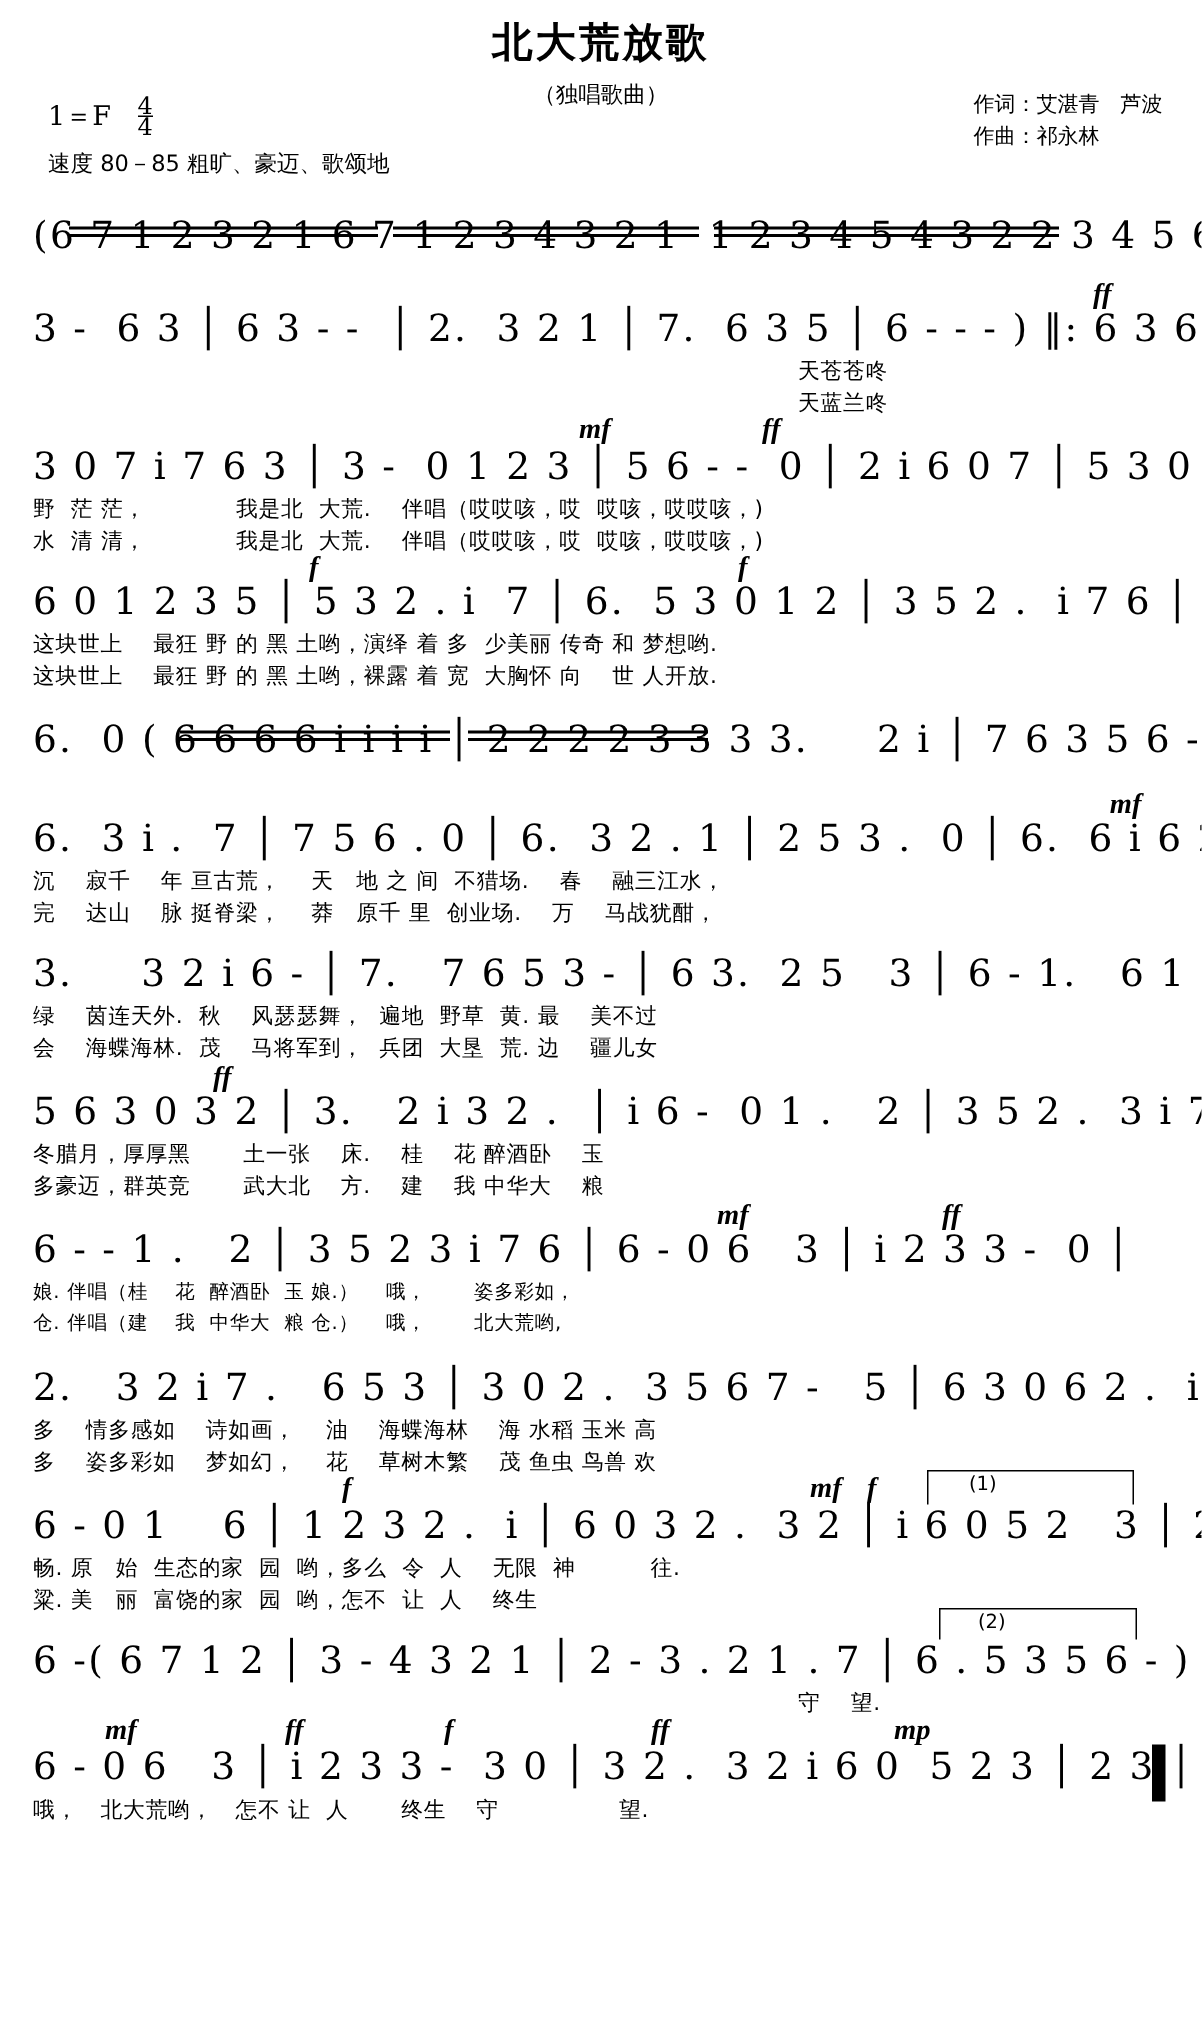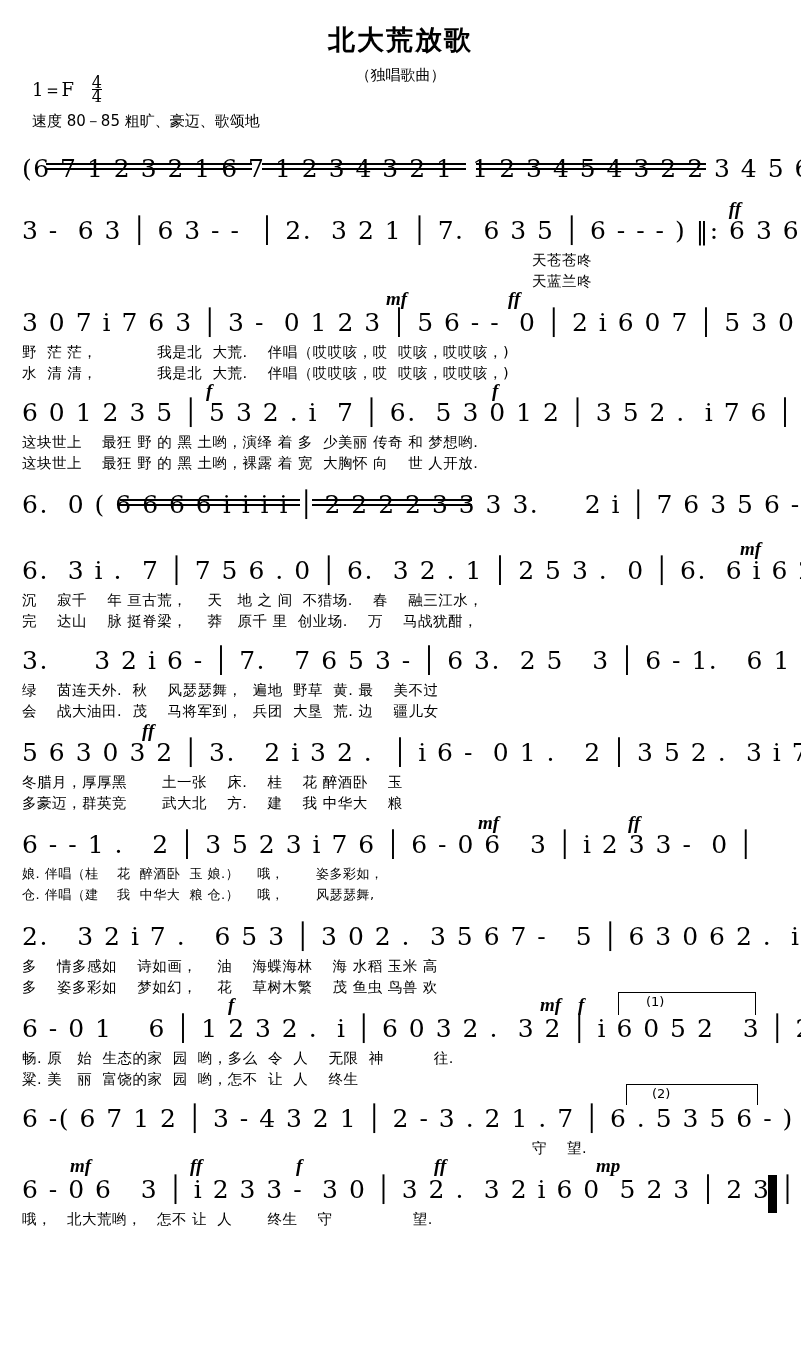--- a/index.html
+++ b/index.html
@@ -13,21 +13,21 @@
   }
   .sheet{position:relative;width:801px;height:1348px;}
 
   
   .title{
     text-align:center;
     font-family:"DejaVu Sans", sans-serif;
     font-weight:bold;
     font-size:27px;
     letter-spacing:2px;
-    margin-top:22px;
+    margin-top:10px;
   }
   .subtitle{
     text-align:center;
     font-size:15px;
     font-family:"DejaVu Sans", sans-serif;
     margin-top:8px;
   }
   .credits{
     position:absolute;
     right:26px;top:50px;
@@ -121,20 +121,28 @@
   }
 </style>
 </head>
 <body>
 
 <div class="sheet">
 
   <div class="title">北大荒放歌</div>
   <div class="subtitle">（独唱歌曲）</div>
 
+  <div class="credits">
+    <div>
+      <span class="lbl">作词：</span><span>艾湛青　芦波</span>
+    </div>
+    <div>
+      <span class="lbl">作曲：</span><span>祁永林</span>
+    </div>
+  </div>
 
   <div class="keysig">
     <span>1＝F</span>
     <span class="meter">
       <span class="num">4</span>
       <span class="den">4</span>
     </span>
   </div>
 
   <div class="tempo">速度 80－85  粗旷、豪迈、歌颂地</div>
@@ -191,38 +199,38 @@
       <div class="dyn" style="right:40px;top:-18px;">mf</div>
       <div class="notes">6.  3 i .  7 │ 7 5 6 . 0 │ 6.  3 2 . 1 │ 2 5 3 .  0 │ 6.  6 i 6 2 -</div>
       <div class="lyric">沉　 寂千　 年 亘古荒，　 天　地 之 间  不猎场.　 春　 融三江水，</div>
       <div class="lyric">完　 达山　 脉 挺脊梁，　 莽　原千 里  创业场.　 万　 马战犹酣，</div>
       <div style="height:12px;"></div>
     </div>
 
     <div class="sysrow">
       <div class="notes">3.  　3 2 i 6 - │ 7.   7 6 5 3 - │ 6 3.  2 5   3 │ 6 - 1.   6 1 2 │</div>
       <div class="lyric">绿　 茵连天外.  秋　 风瑟瑟舞，  遍地  野草  黄. 最　 美不过</div>
-      <div class="lyric">会　 战大油田.  茂　 马将军到，  兵团  大垦  荒. 边　 疆儿女</div>
+      <div class="lyric">会　 海蝶海林.  茂　 马将军到，  兵团  大垦  荒. 边　 疆儿女</div>
       <div style="height:14px;"></div>
     </div>
 
     <div class="sysrow">
       <div class="dyn" style="left:142px;top:-18px;">ff</div>
       <div class="notes">5 6 3 0 3 2 │ 3.   2 i 3 2 .  │ i 6 -  0 1 .   2 │ 3 5 2 .  3 i 7 │</div>
       <div class="lyric">冬腊月，厚厚黑　　 土一张　 床.　 桂　 花 醉酒卧　 玉</div>
       <div class="lyric">多豪迈，群英竞　　 武大北　 方.　 建　 我 中华大　 粮</div>
       <div style="height:14px;"></div>
     </div>
 
     <div class="sysrow">
       <div class="dyn" style="left:478px;top:-18px;">mf</div>
       <div class="dyn" style="left:628px;top:-18px;">ff</div>
       <div class="notes">6 - - 1 .   2 │ 3 5 2 3 i 7 6 │ 6 - 0 6   3 │ i 2 3 3 -  0 │</div>
       <div class="lyric small">娘. 伴唱（桂　 花  醉酒卧  玉 娘.）　 哦，　　 姿多彩如，</div>
-      <div class="lyric small">仓. 伴唱（建　 我  中华大  粮 仓.）　 哦，　　 风瑟瑟舞,</div>
+      <div class="lyric small">仓. 伴唱（建　 我  中华大  粮 仓.）　 哦，　　 北大荒哟,</div>
       <div style="height:14px;"></div>
     </div>
 
     <div class="sysrow">
       <div class="notes">2.   3 2 i 7 .   6 5 3 │ 3 0 2 .  3 5 6 7 -   5 │ 6 3 0 6 2 .  i</div>
       <div class="lyric">多　 情多感如　 诗如画，　 油　 海蝶海林　 海 水稻 玉米 高</div>
       <div class="lyric">多　 姿多彩如　 梦如幻，　 花　 草树木繁　 茂 鱼虫 鸟兽 欢</div>
       <div style="height:14px;"></div>
     </div>
 

